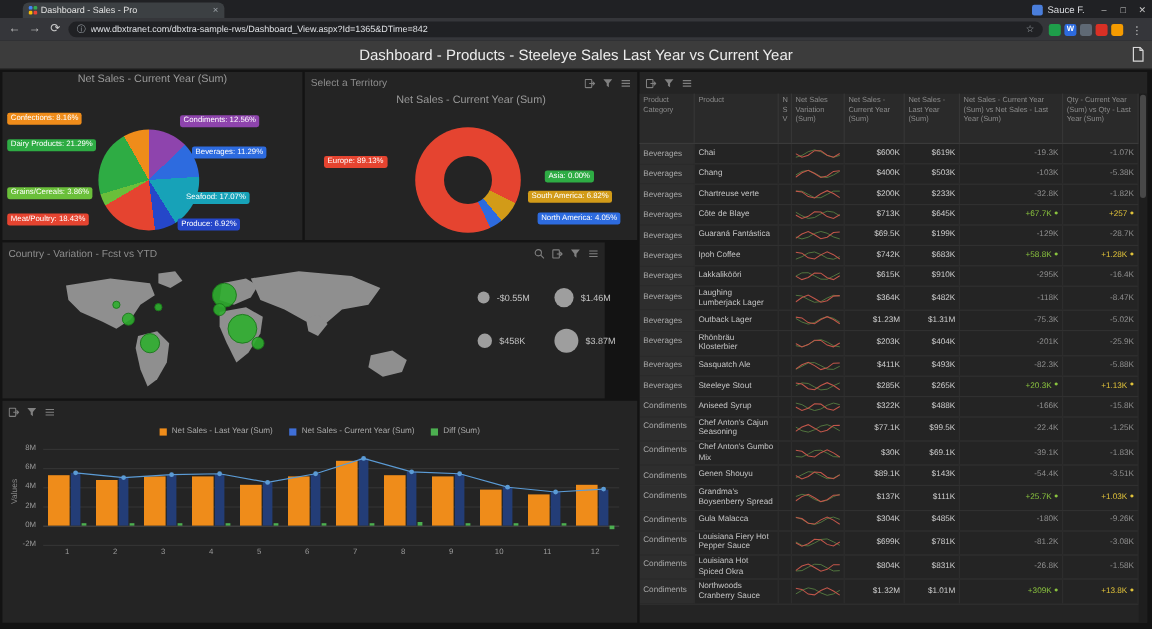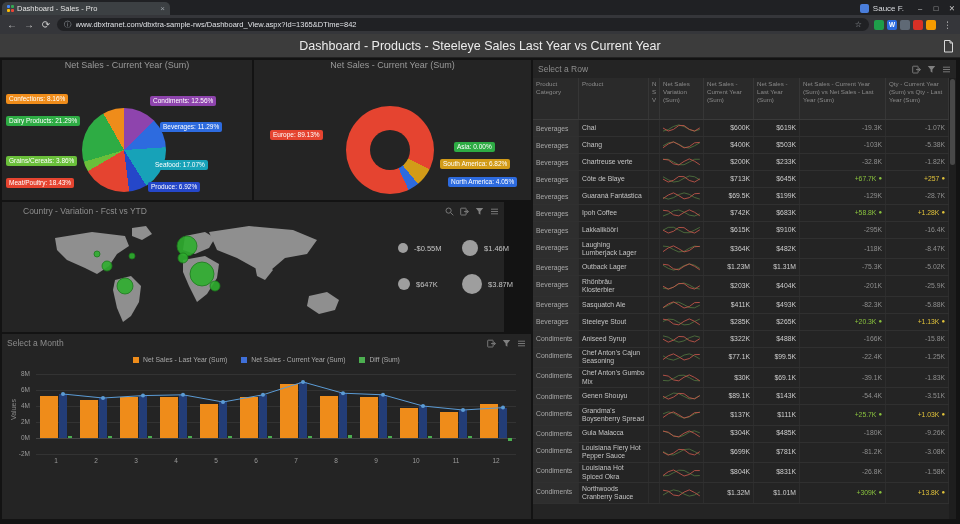--- a/index.html
+++ b/index.html
@@ -1,18 +1,18 @@
 <!DOCTYPE html>
 <html><head>
 <meta charset="utf-8">
 <style>
 *{margin:0;padding:0;box-sizing:border-box;}
 html,body{width:960px;height:524px;overflow:hidden;background:#161616;font-family:"Liberation Sans",sans-serif;position:relative;}
 
-.tabstrip{height:15px;background:#202124;display:flex;align-items:flex-end;}
+.tabstrip{height:15px;background:#202124;display:flex;align-items:flex-end;padding-left:17px;}
 .tab{width:168px;height:13px;background:#3c4043;border-radius:5px 5px 0 0;display:flex;align-items:center;gap:3px;padding:0 5px;margin-left:2px;}
 .favicon{width:7px;height:7px;display:grid;grid-template-columns:1fr 1fr;gap:1px;flex:none;}
 .favicon i{border-radius:1px;}
 .favicon i:nth-child(1){background:#4285f4}.favicon i:nth-child(2){background:#34a853}
 .favicon i:nth-child(3){background:#fbbc05}.favicon i:nth-child(4){background:#ea4335}
 .tab-title{flex:1;font-size:7.5px;color:#e2e2e2;white-space:nowrap;overflow:hidden;}
 .tab-close{font-size:8px;color:#9aa0a6;}
 .tabspace{flex:1}
 .avatar{width:9px;height:9px;border-radius:2px;background:#4a7edb;margin-bottom:2px;flex:none;}
 .user{font-size:8px;color:#dadce0;margin:0 8px 2px 4px;}
@@ -28,21 +28,21 @@
 .menu3{color:#c8c8c8;font-size:9px;margin:0 2px;}
 
 .dash-header{height:24px;background:#3c3c3c;display:flex;align-items:center;justify-content:center;position:relative;border-bottom:1px solid #222;}
 .dash-title{font-size:12.5px;color:#ececec;}
 .dh-icon{position:absolute;right:6px;top:5px;}
 
 .content{position:absolute;top:58px;left:0;width:960px;height:466px;background:#131313;}
 .panel{position:absolute;background:#242424;}
 .p-cat{left:2px;top:2px;width:250px;height:140px;}
 .p-terr{left:254px;top:2px;width:277px;height:140px;}
-.p-map{left:2px;top:144px;width:502px;height:130px;padding-left:16px;}
+.p-map{left:2px;top:144px;width:502px;height:130px;}
 .p-month{left:2px;top:276px;width:529px;height:185px;}
 .p-table{left:533px;top:2px;width:423px;height:459px;}
 .phead{height:18px;display:flex;align-items:center;padding:0 5px;gap:6px;}
 .ptitle{flex:1;font-size:8.5px;color:#8d8d8d;white-space:nowrap;overflow:hidden;}
 .picons{display:flex;gap:6px;align-items:center;}
 .picon{display:block;line-height:0;}
 .chart-title{text-align:center;font-size:9px;color:#9a9a9a;}
 
 .pie{position:absolute;left:80px;top:48px;width:84px;height:84px;border-radius:50%;}
 .donut{position:absolute;left:92px;top:46px;width:88px;height:88px;border-radius:50%;}
@@ -150,20 +150,35 @@
         <div class="chip" style="background: rgb(23, 162, 184); left: 150px; top: 100px;">Seafood: 17.07%</div>
         <div class="chip" style="background: rgb(37, 71, 201); left: 146px; top: 122px;">Produce: 6.92%</div>
         <div class="chip" style="background: rgb(229, 68, 48); left: 4px; top: 118px;">Meat/Poultry: 18.43%</div>
         <div class="chip" style="background: rgb(106, 191, 58); left: 4px; top: 96px;">Grains/Cereals: 3.86%</div>
         <div class="chip" style="background: rgb(46, 172, 68); left: 4px; top: 56px;">Dairy Products: 21.29%</div>
         <div class="chip" style="background: rgb(239, 140, 26); left: 4px; top: 34px;">Confections: 8.16%</div>
       </div>
   </div>
 
   <div class="panel p-terr">
+    <div class="phead">
+      <span class="ptitle">Select a Territory</span>
+      <span class="picons">
+        <span class="picon"><svg width="9" height="9" viewBox="0 0 9 9" fill="none" stroke="#808080" stroke-width="0.9">
+              <rect x="0.7" y="1.2" width="5.4" height="6.8" rx="0.5"></rect>
+              <path d="M4,4.6 h4.3 M6.8,3 L8.5,4.6 L6.8,6.2"></path>
+            </svg></span>
+        <span class="picon"><svg width="9" height="9" viewBox="0 0 9 9">
+              <path d="M0.8,1 h7.4 L5.4,4.4 v3.4 L3.6,6.4 v-2 Z" fill="#808080"></path>
+            </svg></span>
+        <span class="picon"><svg width="9" height="9" viewBox="0 0 9 9" stroke="#808080" stroke-width="0.9">
+              <path d="M1,2.2 h7 M1,4.5 h7 M1,6.8 h7"></path>
+            </svg></span>
+      </span>
+    </div>
     <div class="chart-title">Net Sales - Current Year (Sum)</div>
     <div class="donut" style="background: conic-gradient(from 155deg, rgb(229, 68, 48) 0deg, rgb(229, 68, 48) 320.87deg, rgb(210, 155, 24) 320.87deg, rgb(210, 155, 24) 345.42deg, rgb(45, 107, 223) 345.42deg, rgb(45, 107, 223) 360deg);"></div>
     <div>
         <div class="chip" style="background: rgb(229, 68, 48); left: 16px; top: 70px;">Europe: 89.13%</div>
         <div class="chip" style="background: rgb(46, 172, 68); left: 200px; top: 82px;">Asia: 0.00%</div>
         <div class="chip" style="background: rgb(210, 155, 24); left: 186px; top: 99px;">South America: 6.82%</div>
         <div class="chip" style="background: rgb(45, 107, 223); left: 194px; top: 117px;">North America: 4.05%</div>
       </div>
   </div>
 
@@ -209,32 +224,31 @@
         <div class="lg-item">
           <div class="lg-circle" style="width: 10px; height: 10px;"></div>
           <div class="lg-label">-$0.55M</div>
         </div>
         <div class="lg-item">
           <div class="lg-circle" style="width: 16px; height: 16px;"></div>
           <div class="lg-label">$1.46M</div>
         </div>
         <div class="lg-item">
           <div class="lg-circle" style="width: 12px; height: 12px;"></div>
-          <div class="lg-label">$647K</div>
+          <div class="lg-label">$458K</div>
         </div>
         <div class="lg-item">
           <div class="lg-circle" style="width: 20px; height: 20px;"></div>
           <div class="lg-label">$3.87M</div>
         </div>
       </div>
   </div>
 
   <div class="panel p-month">
     <div class="phead">
-      <span class="ptitle">Select a Month</span>
       <span class="picons">
         <span class="picon"><svg width="9" height="9" viewBox="0 0 9 9" fill="none" stroke="#808080" stroke-width="0.9">
               <rect x="0.7" y="1.2" width="5.4" height="6.8" rx="0.5"></rect>
               <path d="M4,4.6 h4.3 M6.8,3 L8.5,4.6 L6.8,6.2"></path>
             </svg></span>
         <span class="picon"><svg width="9" height="9" viewBox="0 0 9 9">
               <path d="M0.8,1 h7.4 L5.4,4.4 v3.4 L3.6,6.4 v-2 Z" fill="#808080"></path>
             </svg></span>
         <span class="picon"><svg width="9" height="9" viewBox="0 0 9 9" stroke="#808080" stroke-width="0.9">
               <path d="M1,2.2 h7 M1,4.5 h7 M1,6.8 h7"></path>
@@ -334,21 +348,20 @@
         <div class="xlab">8</div>
         <div class="xlab">9</div>
         <div class="xlab">10</div>
         <div class="xlab">11</div>
         <div class="xlab">12</div>
       </div>
   </div>
 
   <div class="panel p-table">
     <div class="phead">
-      <span class="ptitle">Select a Row</span>
       <span class="picons">
         <span class="picon"><svg width="9" height="9" viewBox="0 0 9 9" fill="none" stroke="#808080" stroke-width="0.9">
               <rect x="0.7" y="1.2" width="5.4" height="6.8" rx="0.5"></rect>
               <path d="M4,4.6 h4.3 M6.8,3 L8.5,4.6 L6.8,6.2"></path>
             </svg></span>
         <span class="picon"><svg width="9" height="9" viewBox="0 0 9 9">
               <path d="M0.8,1 h7.4 L5.4,4.4 v3.4 L3.6,6.4 v-2 Z" fill="#808080"></path>
             </svg></span>
         <span class="picon"><svg width="9" height="9" viewBox="0 0 9 9" stroke="#808080" stroke-width="0.9">
               <path d="M1,2.2 h7 M1,4.5 h7 M1,6.8 h7"></path>

